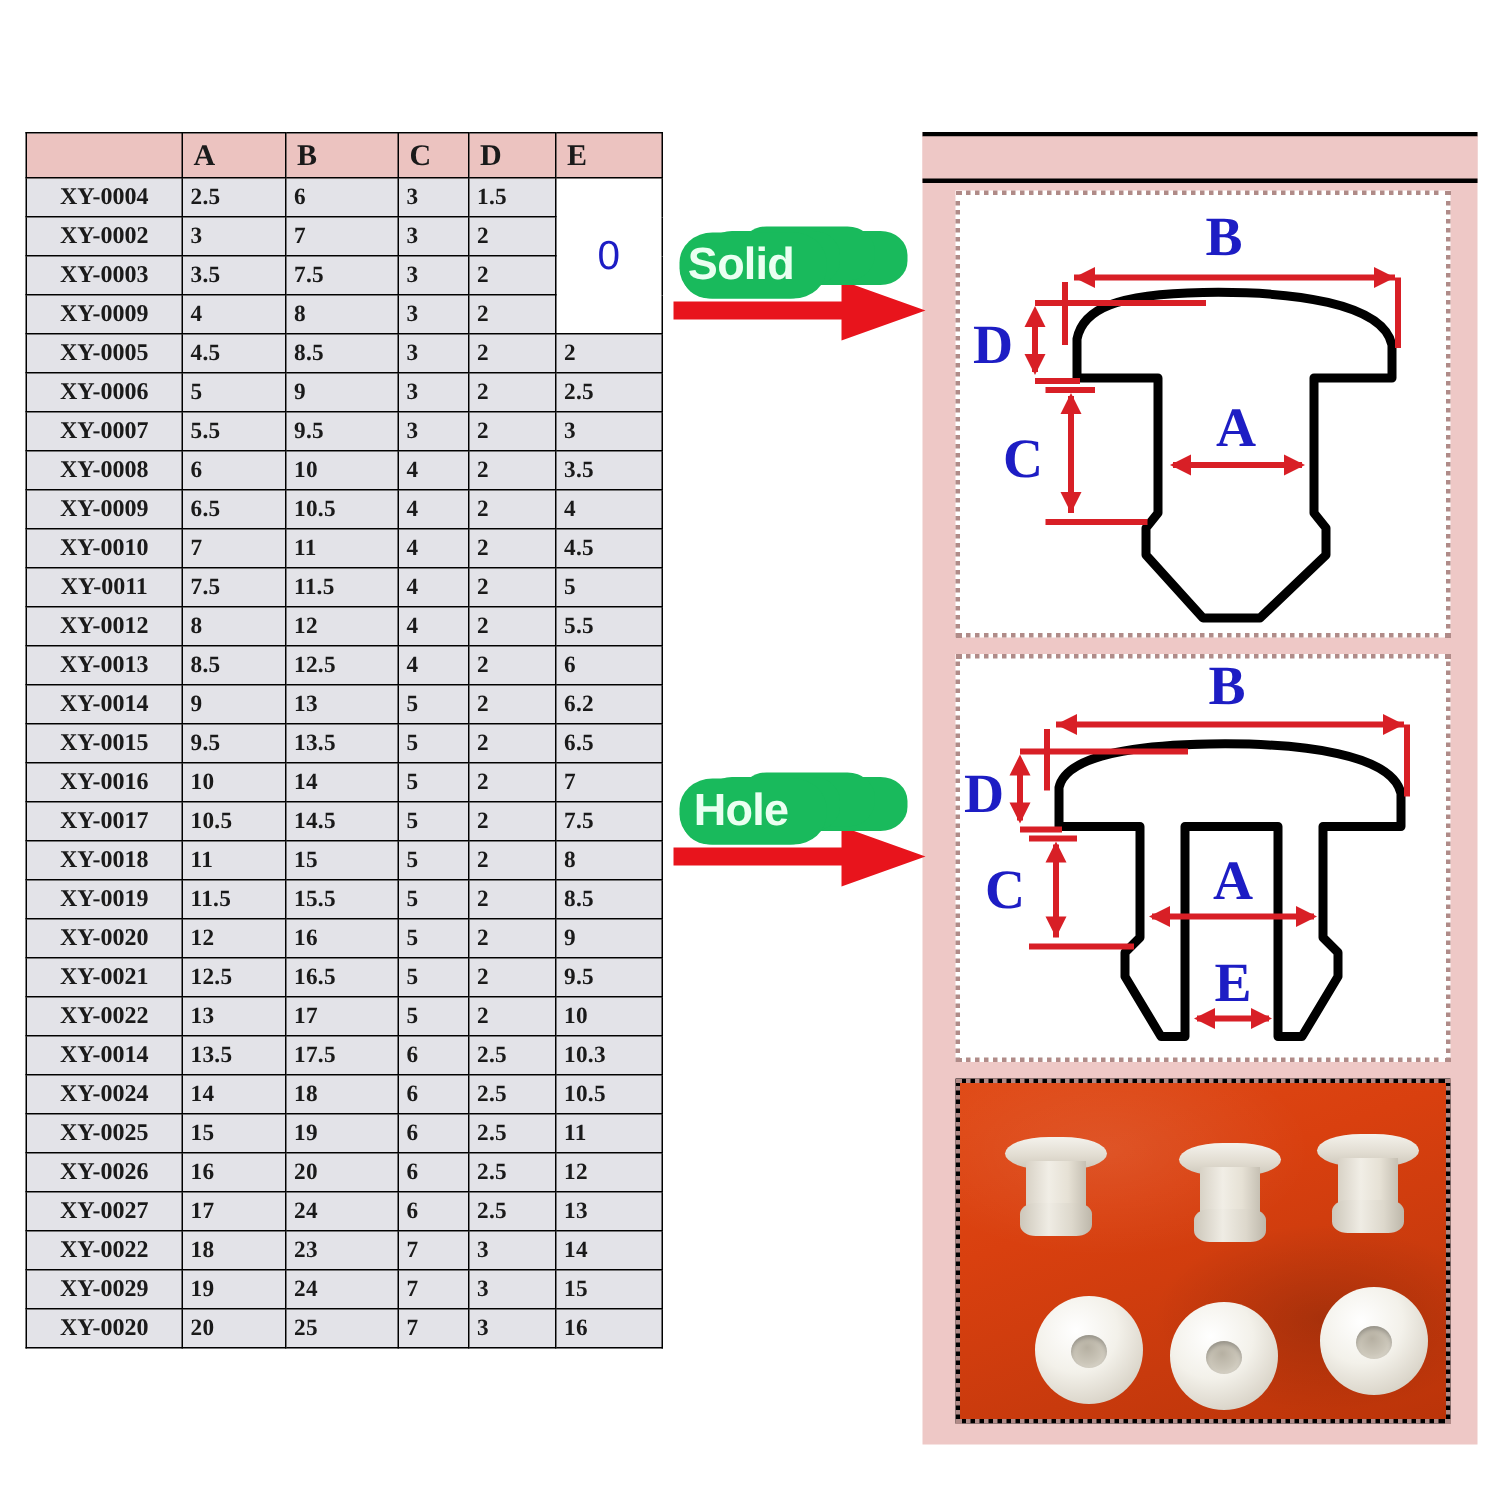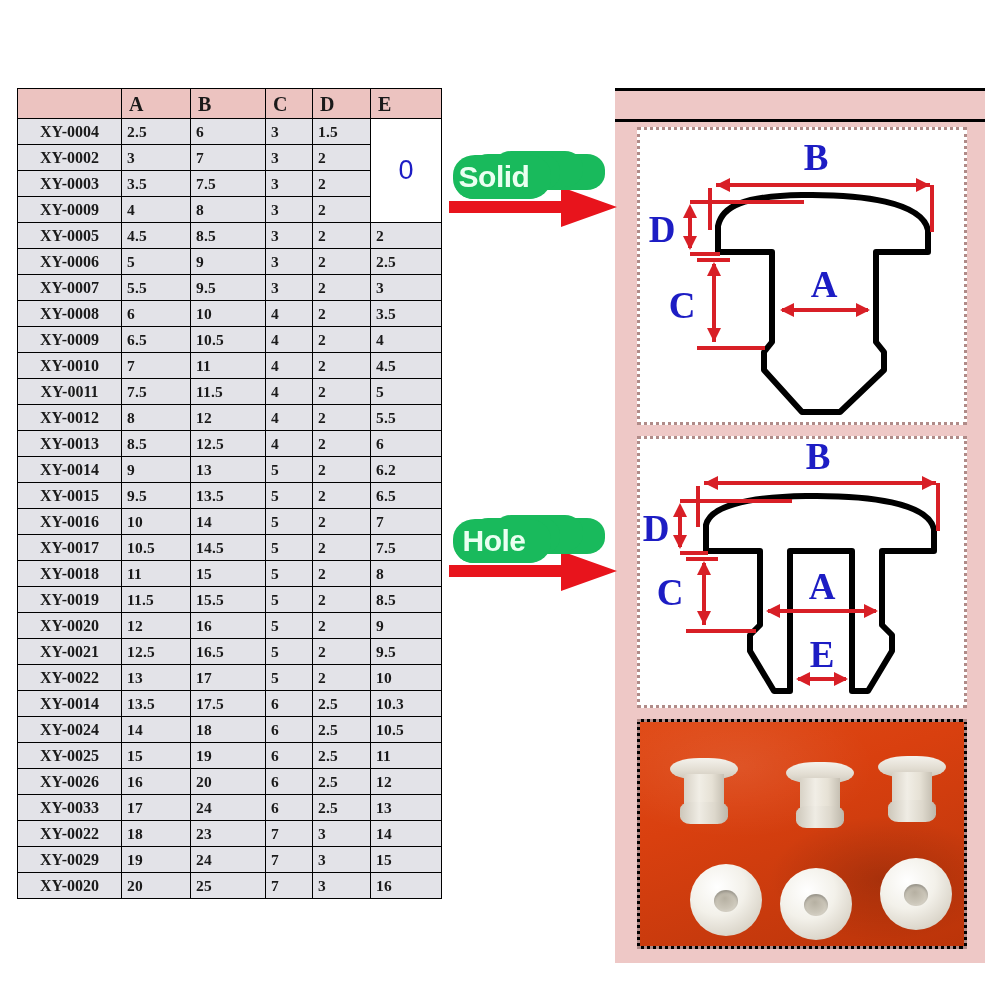--- a/index.html
+++ b/index.html
@@ -434,21 +434,21 @@
         </tr>
         <tr>
           <td class="id-cell">XY-0026</td>
           <td>16</td>
           <td>20</td>
           <td>6</td>
           <td>2.5</td>
           <td>12</td>
         </tr>
         <tr>
-          <td class="id-cell">XY-0033</td>
+          <td class="id-cell">XY-0027</td>
           <td>17</td>
           <td>24</td>
           <td>6</td>
           <td>2.5</td>
           <td>13</td>
         </tr>
         <tr>
           <td class="id-cell">XY-0022</td>
           <td>18</td>
           <td>23</td>

